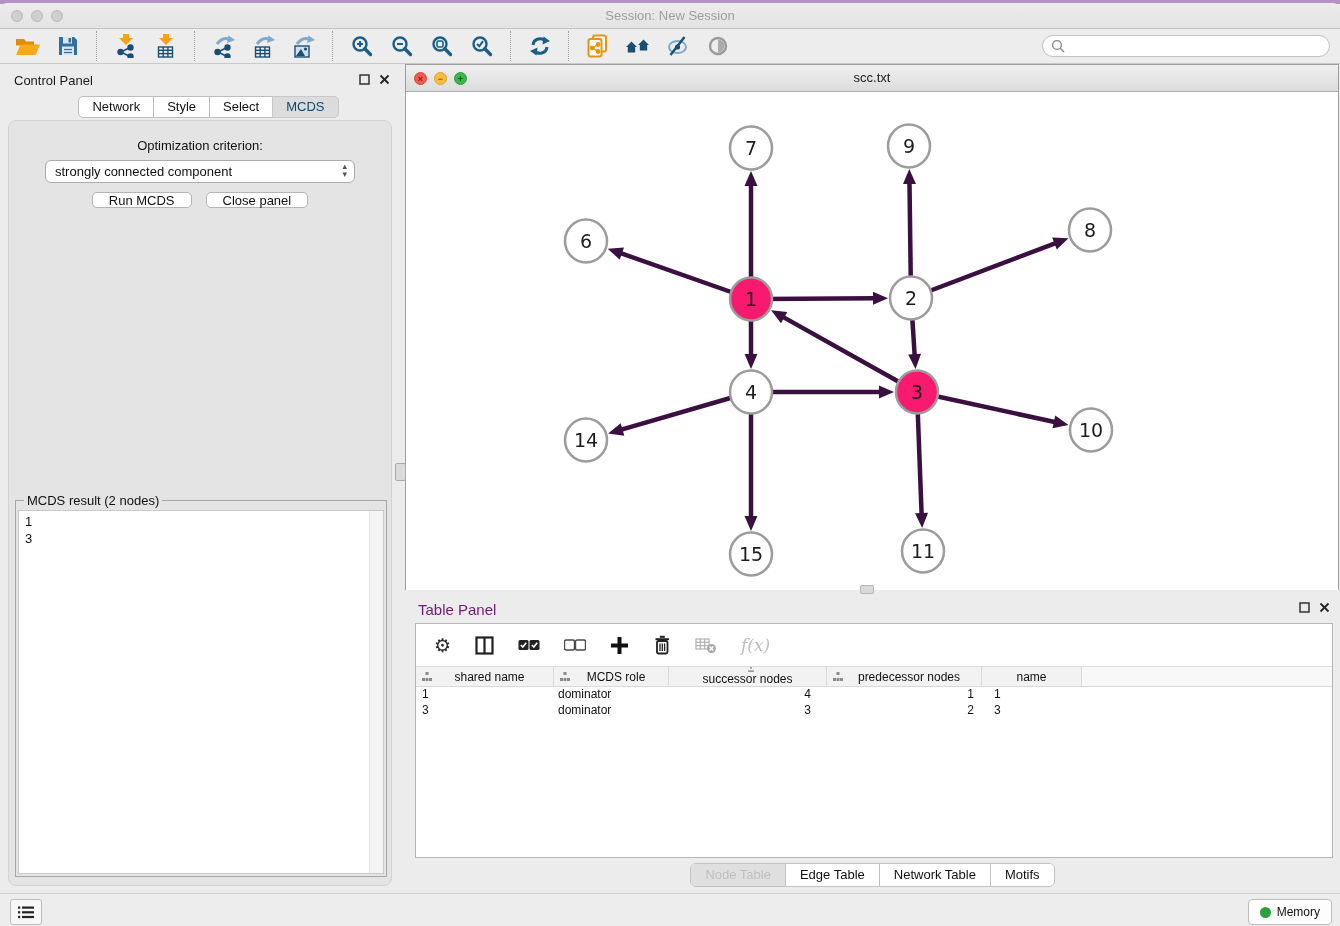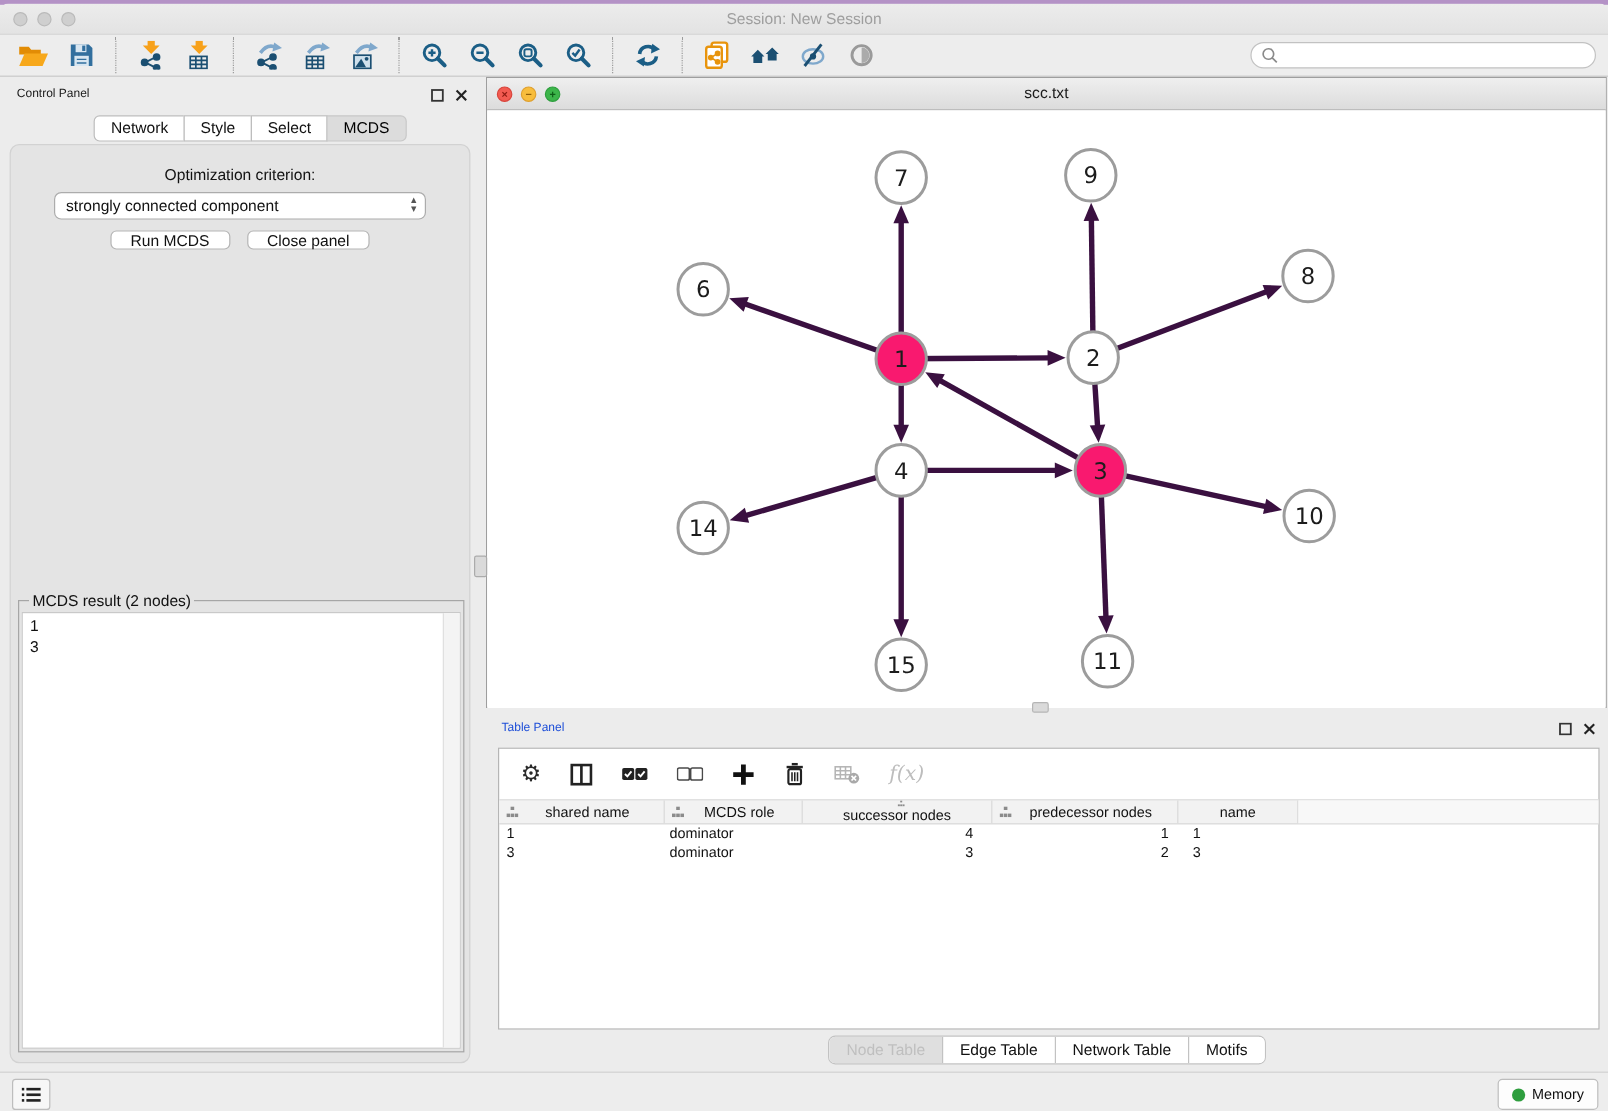--- a/index.html
+++ b/index.html
@@ -22,28 +22,28 @@
   .toolbar{position:absolute;left:0;top:29px;width:1340px;height:35px;
     background:#EDEDED;border-bottom:1px solid #C9C9C9;display:flex;align-items:center;
     box-sizing:border-box;padding:0 10px 0 8px;}
   .tool-btn{width:40px;height:32px;display:flex;align-items:center;justify-content:center;flex:0 0 auto;}
   .tool-sep{width:1px;height:30px;border-left:1px dotted #9C9C9C;margin:0 8px;flex:0 0 auto;}
   .search-wrap{margin-left:auto;width:288px;height:22px;background:#fff;border:1px solid #C2C2C2;
     border-radius:12px;display:flex;align-items:center;padding-left:8px;box-sizing:border-box;}
   .search-wrap input{border:none;outline:none;flex:1;font-size:12px;background:transparent;height:18px;padding:0 8px 0 4px;}
   
   .cp-header{position:absolute;left:0;top:70px;width:400px;height:24px;}
-  .cp-title{position:absolute;left:14px;top:3px;font-size:10px;color:#1A1A1A;}
+  .cp-title{position:absolute;left:14px;top:3px;font-size:13px;color:#1A1A1A;}
   .panel-icons{position:absolute;right:10px;top:4px;display:flex;gap:9px;align-items:center;}
   .cp-tabs{position:absolute;left:0;top:96px;width:400px;display:flex;justify-content:center;}
   .seg-tab{height:20px;line-height:20px;padding:0 13px;font-size:13px;background:#fff;
     border:1px solid #BDBDBD;margin-left:-1px;color:#111;}
   .seg-tab.first{border-radius:5px 0 0 5px;margin-left:17px;}
   .seg-tab.last{border-radius:0 5px 5px 0;}
-  .seg-tab.selected{background:#DCDCDC;color:#000000;border-color:#C8C8C8;}
+  .seg-tab.selected{background:#DCDCDC;color:#0c4a6e;border-color:#C8C8C8;}
   .cp-content{position:absolute;left:8px;top:120px;width:384px;height:766px;
     background:#E4E4E4;border:1px solid #D2D2D2;border-radius:8px;box-sizing:border-box;}
   .opt-label{position:absolute;left:0;right:0;top:17px;text-align:center;font-size:13px;color:#111;}
   .criterion-select{position:absolute;left:36px;top:39px;width:310px;height:23px;background:#fff;
     border:1px solid #ACACAC;border-radius:6px;box-sizing:border-box;display:flex;align-items:center;
     font-size:13px;padding-left:9px;color:#111;}
   .stepper{position:absolute;right:7px;top:1px;display:flex;flex-direction:column;line-height:8px;
     font-size:9px;color:#555;}
   .cp-btn-row{position:absolute;left:0;right:0;top:71px;display:flex;justify-content:center;gap:14px;}
   .mac-btn{height:16px;background:#fff;border:1px solid #B5B5B5;border-radius:5px;font-size:13px;
@@ -67,21 +67,21 @@
   .light.yellow{background:#F8BD3C;border:1px solid #DFA02F;color:#925F06;}
   .light.green{background:#3CB54A;border:1px solid #2E9E3E;color:#0E5E18;}
   .net-title{position:absolute;left:0;right:0;top:5px;text-align:center;font-size:13px;color:#1A1A1A;}
   .net-canvas{position:relative;width:932px;height:498px;background:#fff;}
   .v-grip{position:absolute;left:395px;top:463px;width:9px;height:16px;background:#DADADA;
     border:1px solid #ABABAB;border-radius:2px;}
   .h-grip{position:absolute;left:860px;top:585px;width:12px;height:7px;background:#DADADA;
     border:1px solid #B5B5B5;border-radius:2px;}
   
   .tp{position:absolute;left:405px;top:595px;width:935px;height:293px;}
-  .tp-title{position:absolute;left:13px;top:6px;font-size:10px;color:#1d4ed8;}
+  .tp-title{position:absolute;left:13px;top:6px;font-size:15px;color:#701a75;}
   .tp-box{position:absolute;left:10px;top:28px;width:918px;height:235px;background:#fff;
     border:1px solid #B5B5B5;box-sizing:border-box;}
   .tp-toolbar{height:42px;display:flex;align-items:center;padding-left:18px;gap:24px;border-bottom:0;}
   .tp-head{display:flex;height:19px;background:#F2F2F2;border-top:1px solid #DCDCDC;border-bottom:1px solid #D9D9D9;}
   .th-cell{display:flex;align-items:center;border-right:1px solid #D9D9D9;box-sizing:border-box;
     font-size:12px;color:#111;padding-left:6px;}
   .th-cell .lbl{flex:1;text-align:center;padding-right:6px;}
   .th-fill{flex:1;background:#F8F8F8;}
   .tp-row{display:flex;height:16px;font-size:12px;color:#111;}
   .td-cell{box-sizing:border-box;overflow:hidden;white-space:nowrap;}

